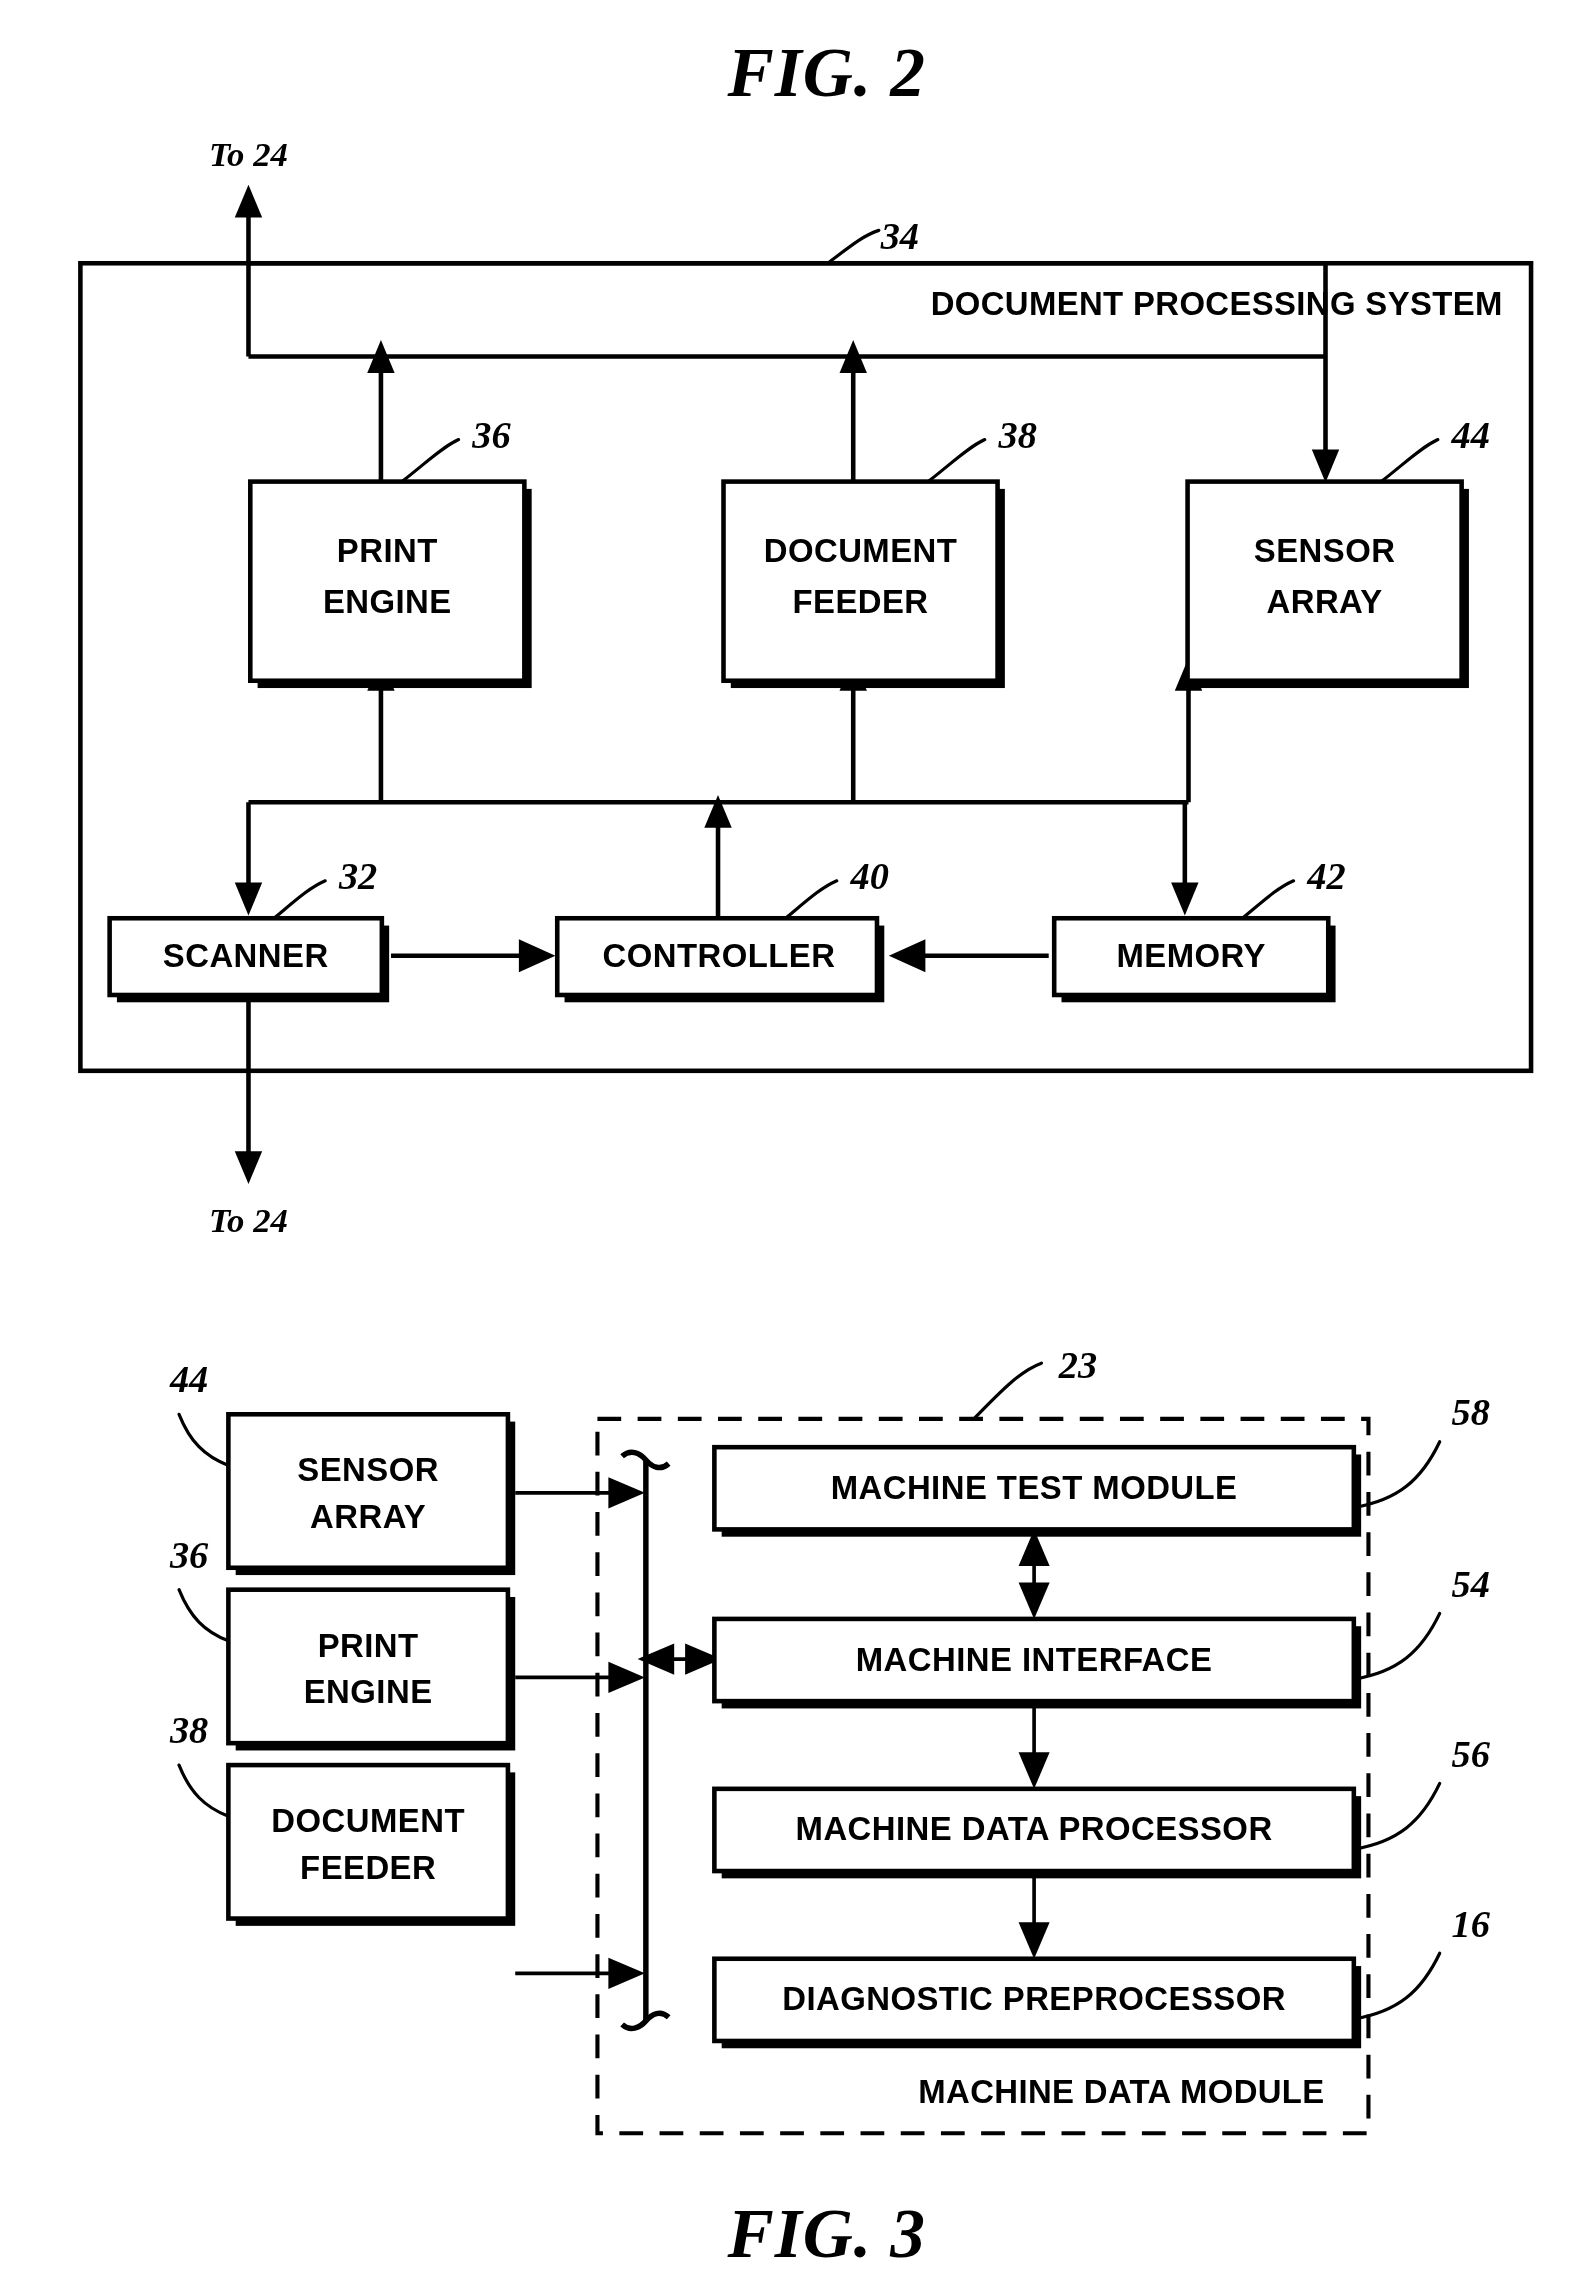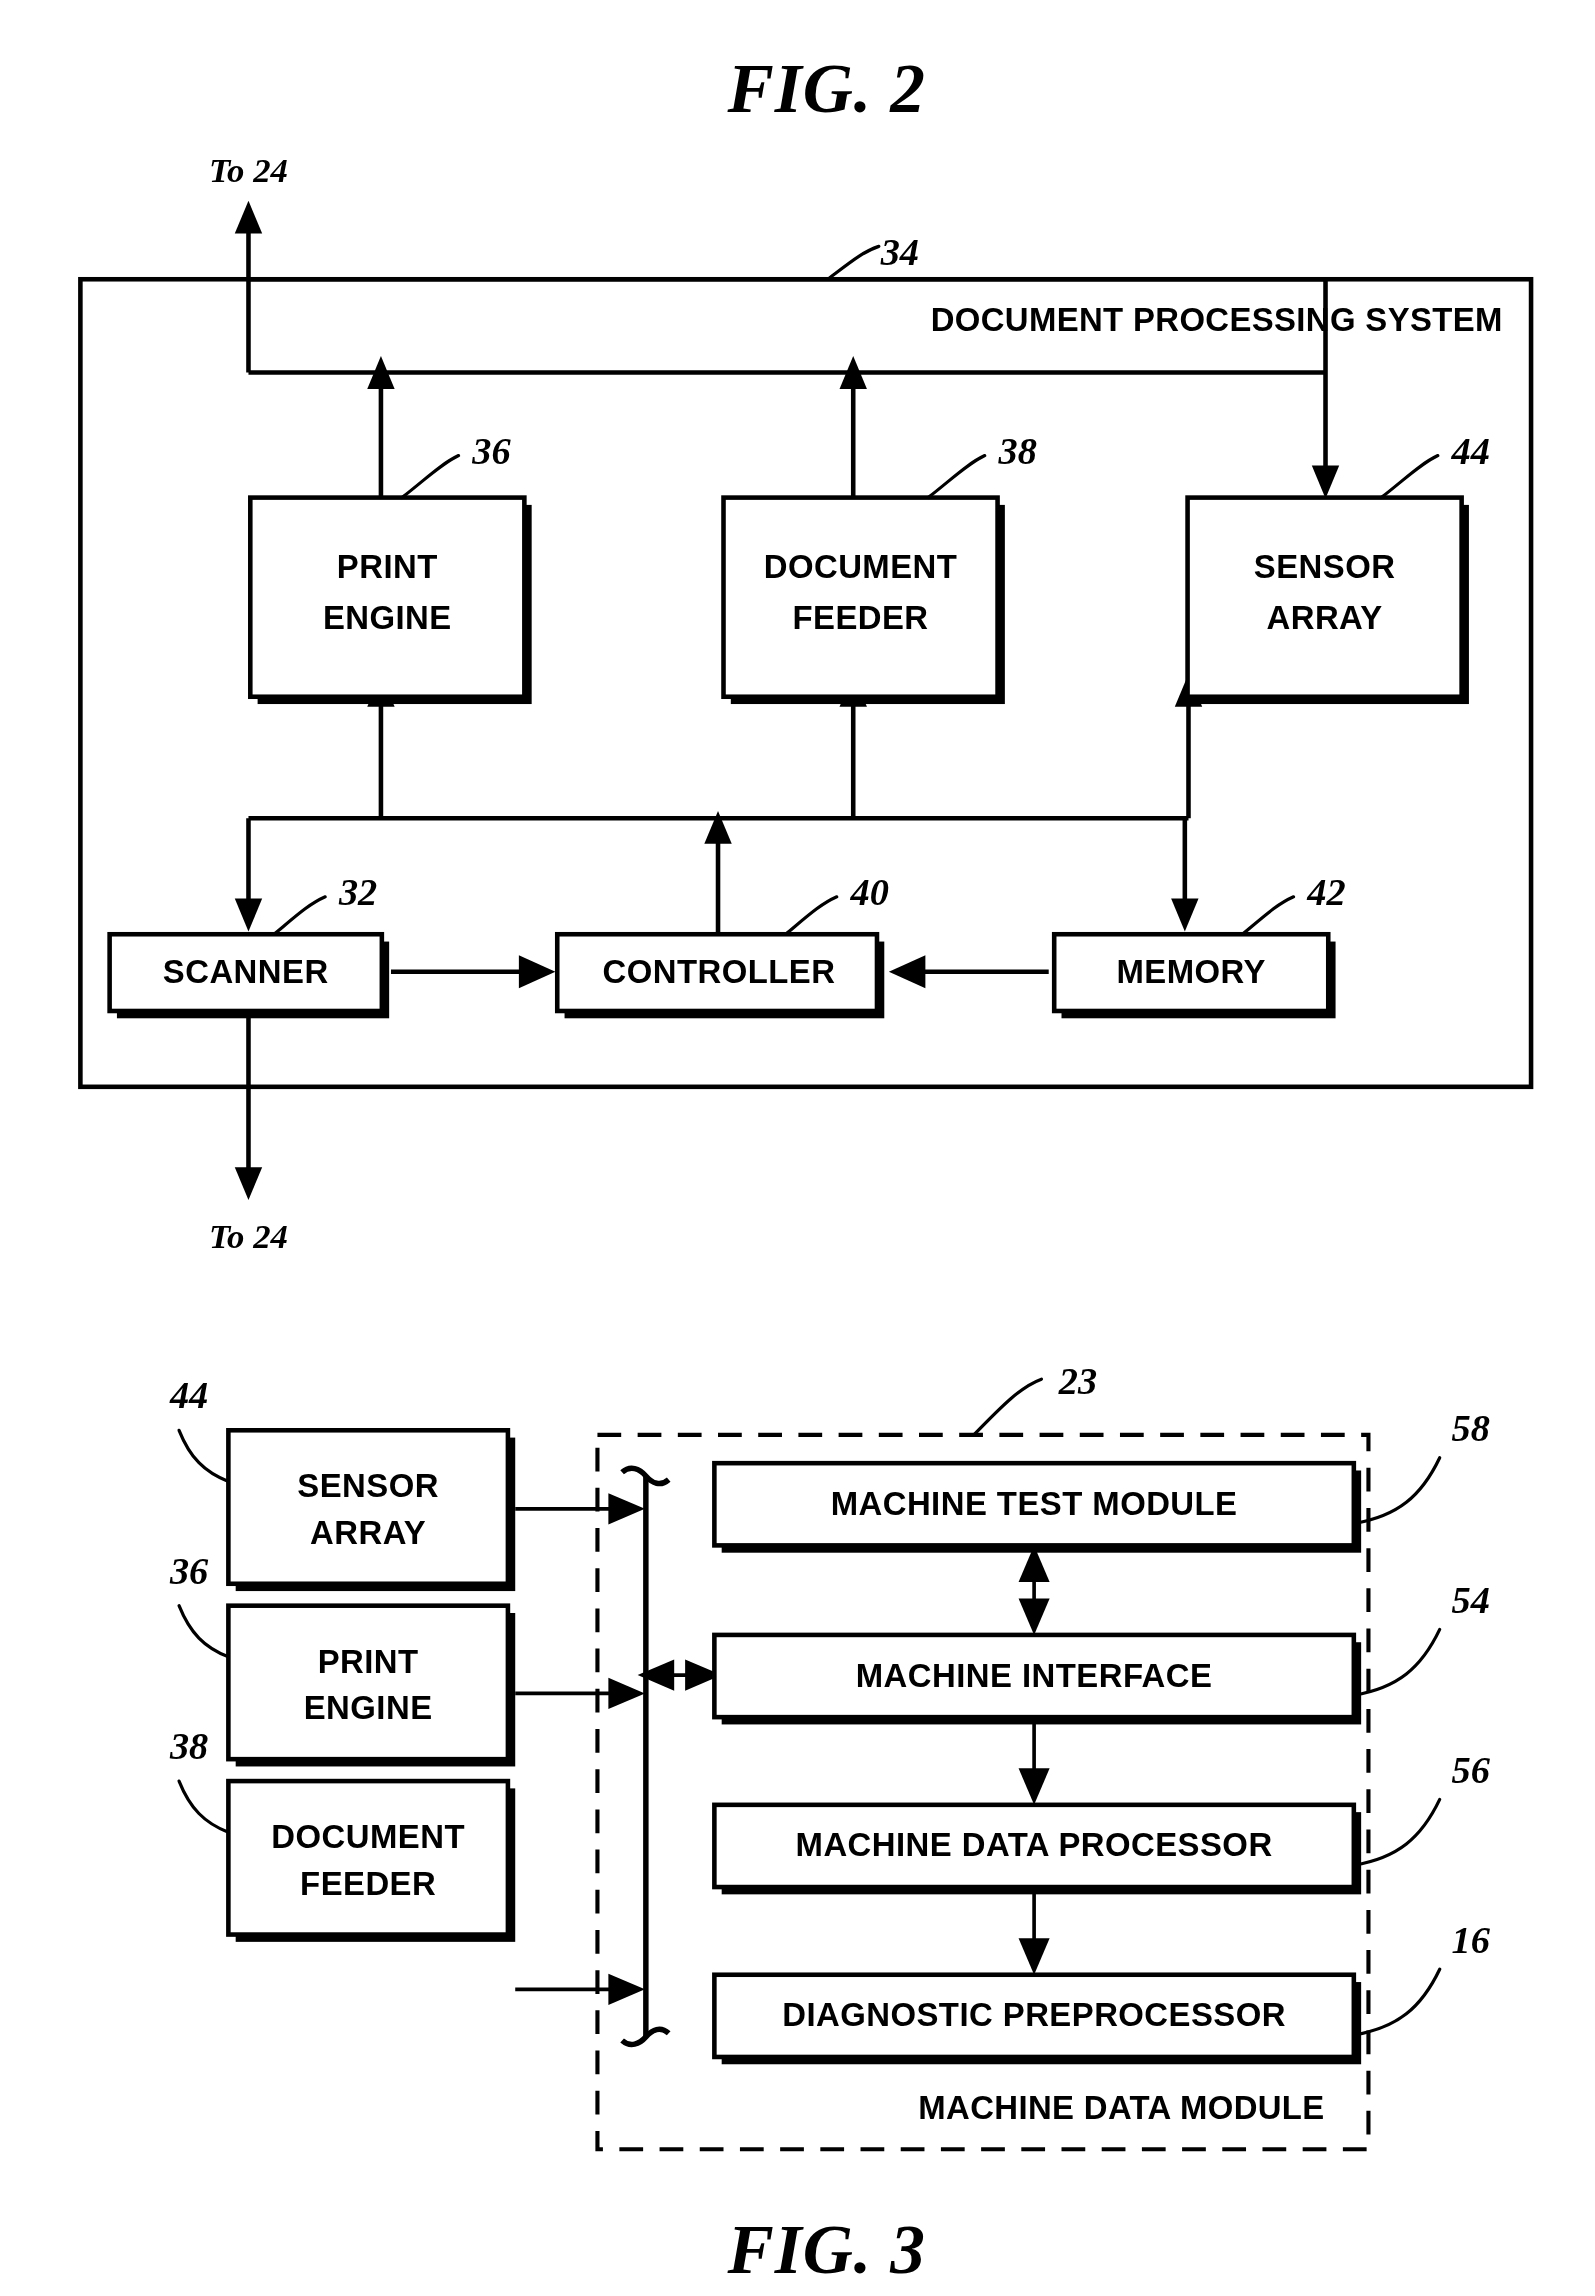--- a/index.html
+++ b/index.html
@@ -12,21 +12,21 @@
     width: 1595px;
     height: 2296px;
     font-family: "Liberation Sans", sans-serif;
     color: #000000;
     overflow: hidden;
     position: relative;
   }
   #sheet {
     position: absolute;
     left: 0;
-    top: 16px;
+    top: 0;
     width: 1595px;
     height: 1675px;
   }
   svg { display: block; }
 
   
   .boxline {
     fill: #ffffff;
     stroke: #000000;
     stroke-width: 5;

